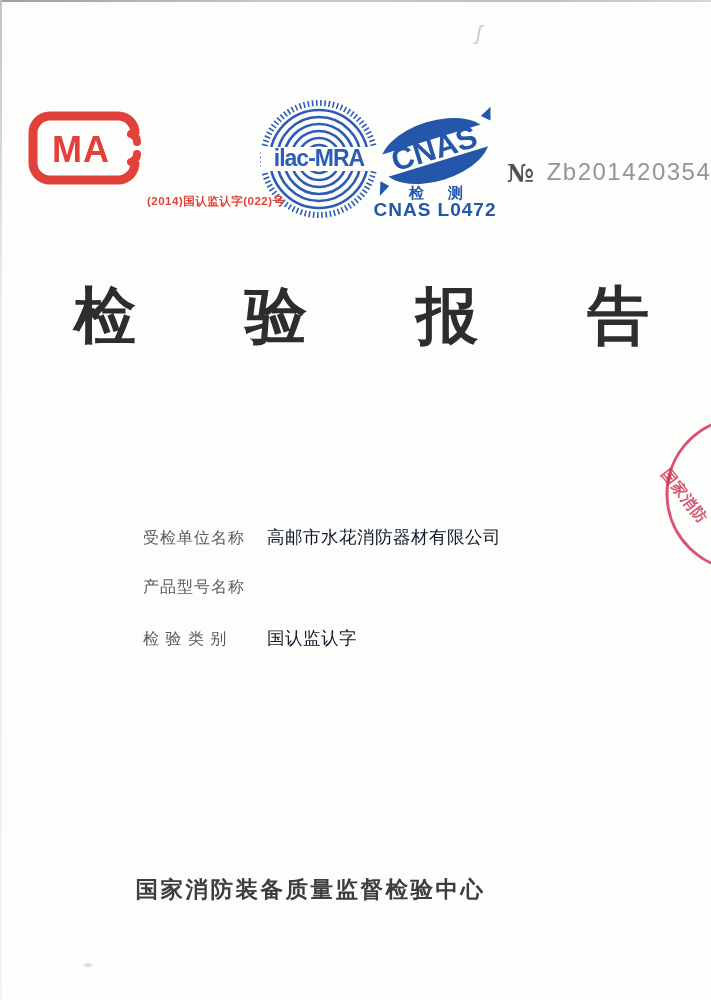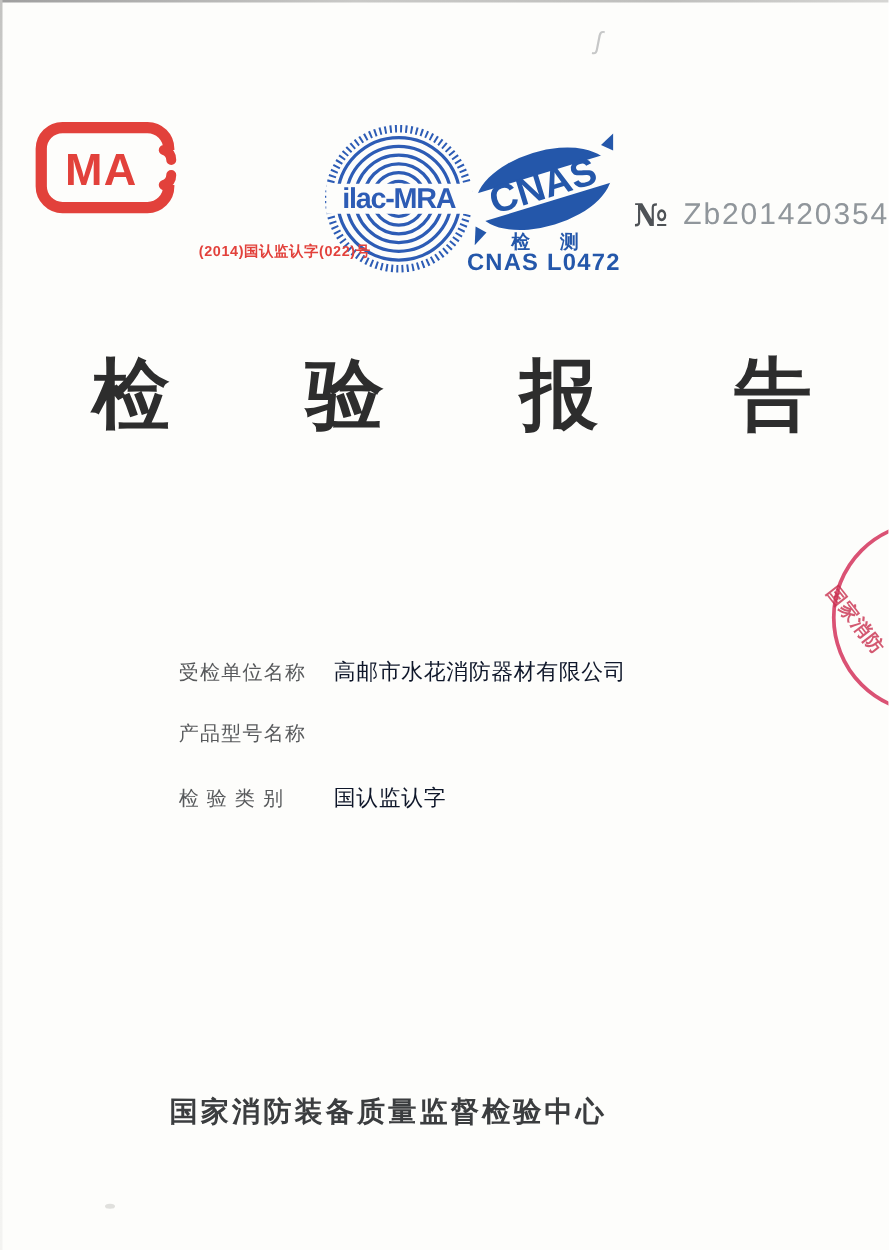--- a/index.html
+++ b/index.html
@@ -26,35 +26,34 @@
     position: absolute; left: 476px; top: 22px; width: 10px; height: 26px;
     color: #9a9c9e; font-size: 20px; font-style: italic; opacity: .55;
   }
   .scan-dot {
     position: absolute; left: 84px; top: 963px; width: 8px; height: 4px;
     background: #d8d8d6; border-radius: 50%; opacity: .8;
   }
 
   
   .logo { position: absolute; }
-  .logo-cma   { left: 27px;  top: 92px; }
+  .logo-cma   { left: 27px;  top: 106px; }
   .logo-cal   { left: 149px; top: 94px;  }
   .logo-ilac  { left: 259px; top: 99px;  }
   .logo-cnas  { left: 371px; top: 103px; }
 
   .cma-license {
     position: absolute; left: 29px; top: 187px;
     color: #e2413b; font-size: 18.5px; font-weight: bold;
     letter-spacing: 2.5px; font-style: italic;
   }
   .cma-approval {
     position: absolute; left: 147px; top: 194px;
     color: #e2413b; font-size: 11.5px; font-weight: bold;
     letter-spacing: 0.5px;
-    margin-left: 12px;
   }
 
   
   .report-no {
     position: absolute; left: 507px; top: 158px;
     white-space: nowrap;
   }
   .report-no .no-sign {
     font-family: "DejaVu Serif", "Liberation Serif", serif;
     font-size: 25px; color: #4e5256; font-weight: bold;

